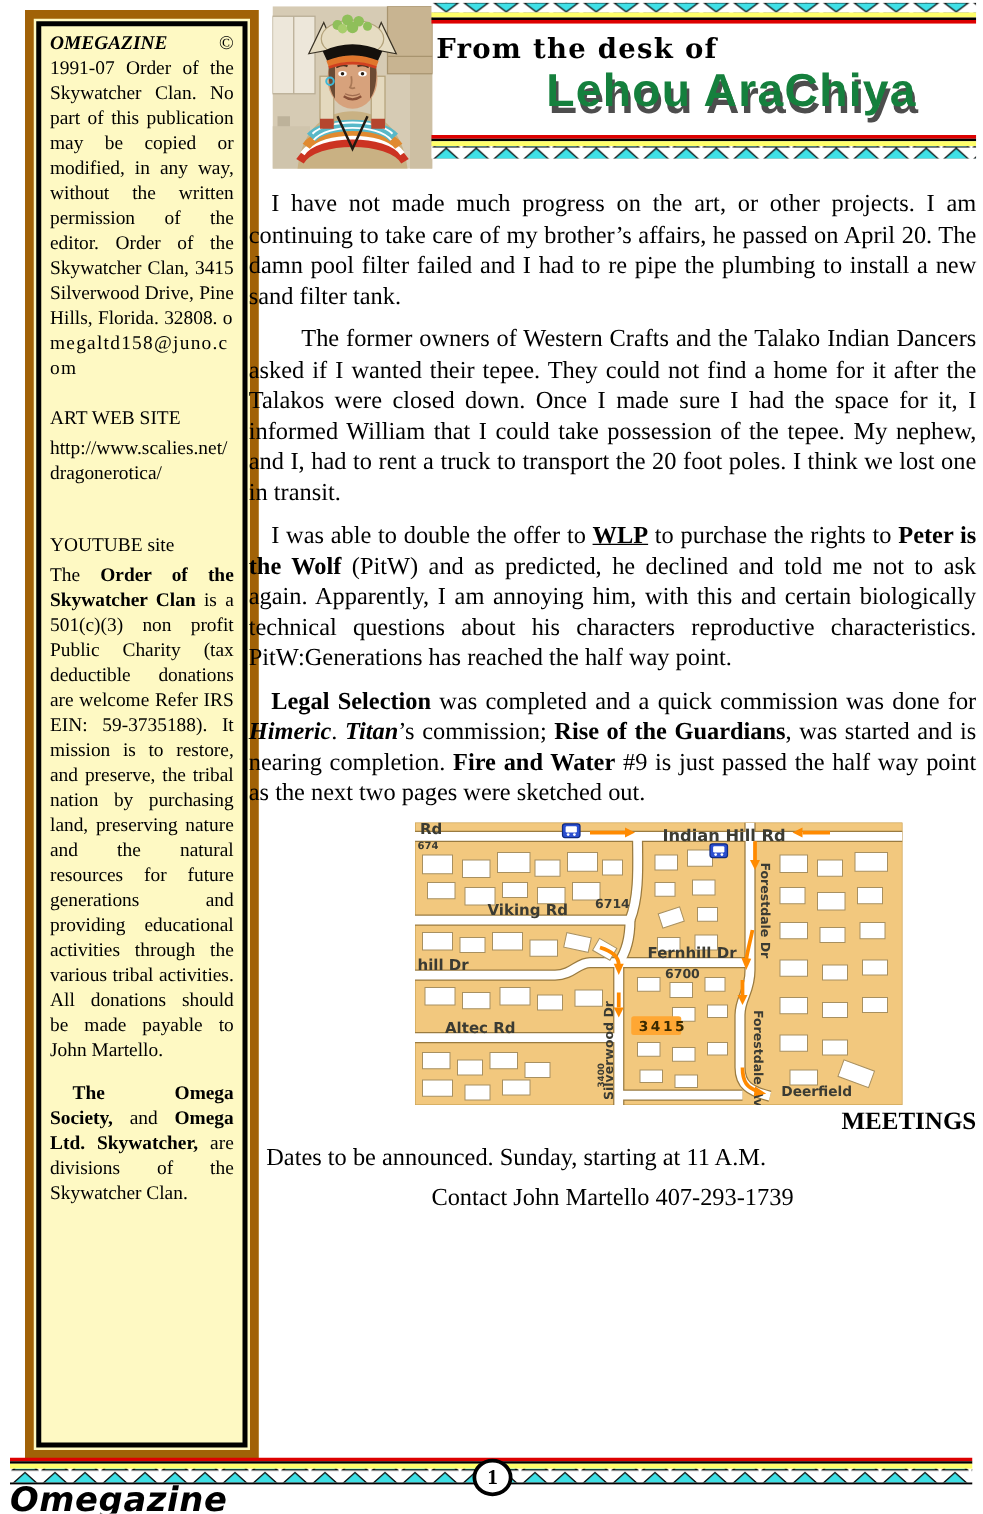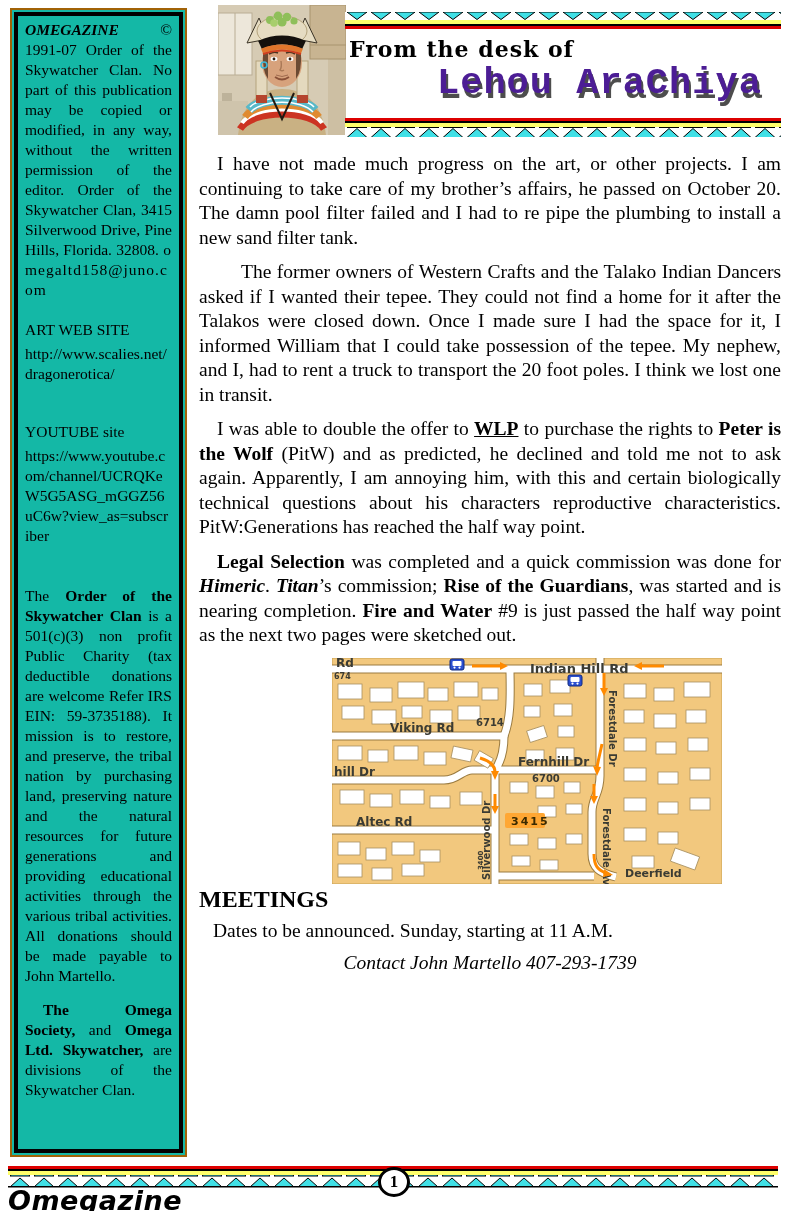--- a/index.html
+++ b/index.html
@@ -1,61 +1,61 @@
 <!DOCTYPE html>
 <html><head>
 <meta charset="utf-8">
 <style>
   html,body{margin:0;padding:0;background:#fff;}
   .page{position:relative;width:786px;height:1211px;background:#fff;overflow:hidden;
         font-family:"Liberation Serif",serif;color:#000;}
 
   
-  .sidebar-outer{position:absolute;left:10px;top:8px;width:169px;height:1141px;
-                 border:2px solid #a16207;padding:2px;background:#14b8a6;box-sizing:content-box;}
+  .sidebar-outer{position:absolute;left:20px;top:8px;width:169px;height:1141px;
+                 border:7px solid #a16207;padding:2px;background:#fef9c3;box-sizing:content-box;}
   .sidebar-inner{border:4px solid #000;height:100%;padding:4px 7px;box-sizing:border-box;overflow:hidden;}
   .sidebar-inner p{margin:0;font-size:15.5px;line-height:20px;text-align:justify;}
   .sb-copyright{margin-bottom:20px !important;}
   .sb-h{text-align:center;margin:0 0 4px !important;}
   .sb-url{word-break:break-all;}
   .sb-url-art{margin-bottom:38px !important;}
   .sb-url-yt{margin-bottom:40px !important;}
   .sb-charity{margin-bottom:14px !important;}
   .sb-url-sky{margin-bottom:30px !important;}
   .b{font-weight:bold;} .i{font-style:italic;} .u{text-decoration:underline;}
   .email{letter-spacing:1px;word-break:break-all;}
   .sb-div{text-indent:18px;}
 
   
   .main{position:absolute;left:199px;top:0;width:582px;}
   .main-header{position:relative;height:152px;}
   .portrait{position:absolute;left:19px;top:5px;width:128px;height:130px;}
-  .banner{position:absolute;left:146px;top:12px;width:436px;height:130px;}
+  .banner{position:absolute;left:146px;top:2px;width:436px;height:130px;}
   .band{display:block;width:100%;}
   .band-top{position:absolute;left:0;top:0;}
   .band-bot{position:absolute;left:0;top:106px;}
   .from-desk{position:absolute;left:4px;top:24px;font-family:"DejaVu Serif",serif;
              font-weight:bold;font-size:22px;letter-spacing:1px;}
-  .desk-name{position:absolute;left:92px;top:50px;font-family:Liberation Mono, monospace;
-             font-weight:bold;font-size:37px;letter-spacing:1px;color:#4c1d95;
+  .desk-name{position:absolute;left:92px;top:50px;font-family:Liberation Sans, sans-serif;
+             font-weight:bold;font-size:37px;letter-spacing:1px;color:#15803d;
              text-shadow:2px 5px 0 #4d4d4d;white-space:nowrap;}
 
   .article p{margin:0 0 10px 0;font-size:19.5px;line-height:24.5px;text-align:justify;}
   .ind1{text-indent:18px;} .ind2{text-indent:42px;}
 
   
   .map-wrap{width:316px;margin:4px auto 0 auto;}
   .map-wrap svg{display:block;}
 
   
   .meetings{margin-top:2px;}
-  .meet-h{text-align:left;font-weight:bold;font-size:24px;margin:0 0 6px 0;}
+  .meet-h{text-align:right;font-weight:bold;font-size:20px;margin:0 0 6px 0;}
   .meetings p{font-size:19.5px;line-height:24.5px;margin:0 0 8px 14px;}
   .meet-topics{text-align:justify;}
-  .meet-contact{text-align:center;margin-left:0 !important;font-style:italic;}
+  .meet-contact{text-align:center;margin-left:0 !important;}
 
   
   .footer{position:absolute;left:0;top:1163px;width:786px;height:48px;}
   .footer-band{position:absolute;left:8px;top:3px;}
   .page-badge{position:absolute;left:378px;top:4px;width:26px;height:24px;background:#fff;
               border:3px solid #000;border-radius:50%;text-align:center;
               font-family:"Liberation Serif",serif;font-size:17px;font-weight:bold;line-height:24px;}
   .brand{position:absolute;left:8px;top:22px;font-family:"DejaVu Sans",sans-serif;
          font-weight:bold;font-style:italic;font-size:27px;letter-spacing:0.5px;}
 </style>
@@ -65,21 +65,20 @@
 <div class="page">
 
   <aside class="sidebar-outer">
     <div class="sidebar-inner">
       <p class="sb-copyright"><span class="b i">OMEGAZINE</span><span> © 1991-07 Order of the Skywatcher Clan. No part of this publication may be copied or modified, in any way, without the written permission of the editor. Order of the Skywatcher Clan, 3415 Silverwood Drive, Pine Hills, Florida. 32808. </span><span class="email">omegaltd158@juno.com</span></p>
 
       <p class="sb-h">ART WEB SITE</p>
       <p class="sb-url sb-url-art">http://www.scalies.net/dragonerotica/</p>
 
       <p class="sb-h">YOUTUBE site</p>
-      <p class="sb-url sb-url-yt">https://www.youtube.com/channel/UCRQKeW5G5ASG_mGGZ56uC6w?view_as=subscriber</p>
 
       <p class="sb-charity"><span>The </span><span class="b">Order of the Skywatcher Clan</span><span> is a 501(c)(3) non profit Public Charity (tax deductible donations are welcome Refer IRS EIN: 59-3735188). It mission is to  restore, and preserve, the tribal nation by purchasing land, preserving nature and the natural resources for future generations and providing educational activities through the various tribal activities. All donations should be made payable to John Martello.</span></p>
 
 
       <p class="sb-div"><span class="b">The Omega Society,</span><span> and </span><span class="b">Omega Ltd. Skywatcher,</span><span> are divisions of the Skywatcher Clan.</span></p>
     </div>
   </aside>
 
   <div class="main">
 
@@ -165,21 +164,21 @@
           </defs>
           <rect x="0" y="0" width="436" height="3" fill="#dd0000"></rect>
           <rect x="0" y="3" width="436" height="2" fill="#000"></rect>
           <rect x="0" y="5" width="436" height="4" fill="#ffff6a"></rect>
           <rect x="0" y="9" width="436" height="10" fill="url(#triUp)"></rect>
         </svg>
       </div>
     </div>
 
     <div class="article">
-      <p class="ind1">I have not made much progress on the art, or other projects. I am continuing to take care of my brother’s affairs, he passed on October 20. The damn pool filter failed and I had to re pipe the plumbing to install a new sand filter tank.</p>
+      <p class="ind1">I have not made much progress on the art, or other projects. I am continuing to take care of my brother’s affairs, he passed on April 20. The damn pool filter failed and I had to re pipe the plumbing to install a new sand filter tank.</p>
       <p class="ind2">The former owners of Western Crafts and the Talako Indian Dancers asked if I wanted their tepee. They could not find a home for it after the Talakos were closed down. Once I made sure I had the space for it, I informed William that I could take possession of the tepee. My nephew, and I, had to rent a truck to transport the 20 foot poles. I think we lost one in transit.</p>
       <p class="ind1"><span>I was able to double the offer to </span><span class="b u">WLP</span><span> to purchase the rights to </span><span class="b">Peter is the Wolf</span><span> (PitW) and as predicted, he declined and told me not to ask again. Apparently, I am annoying him, with this and certain biologically technical questions about his characters reproductive characteristics. PitW:Generations has reached the half way point.</span></p>
       <p class="ind1"><span class="b">Legal Selection</span><span> was completed and a quick commission was done for </span><span class="b i">Himeric</span><span>. </span><span class="b i">Titan</span><span>’s commission; </span><span class="b">Rise of the Guardians</span><span>, was started and is nearing completion. </span><span class="b">Fire  and Water</span><span> #9 is just passed the half way point as the next two pages were sketched out.</span></p>
     </div>
 
     <div class="map-wrap">
       <svg width="390" height="226" viewBox="0 0 390 226" font-family="DejaVu Sans, sans-serif">
         <rect x="0" y="0" width="390" height="226" fill="#f2c87e" stroke="#c9a255"></rect>
         <defs>
           <path id="rdIndian" d="M0 11 H390"></path>

